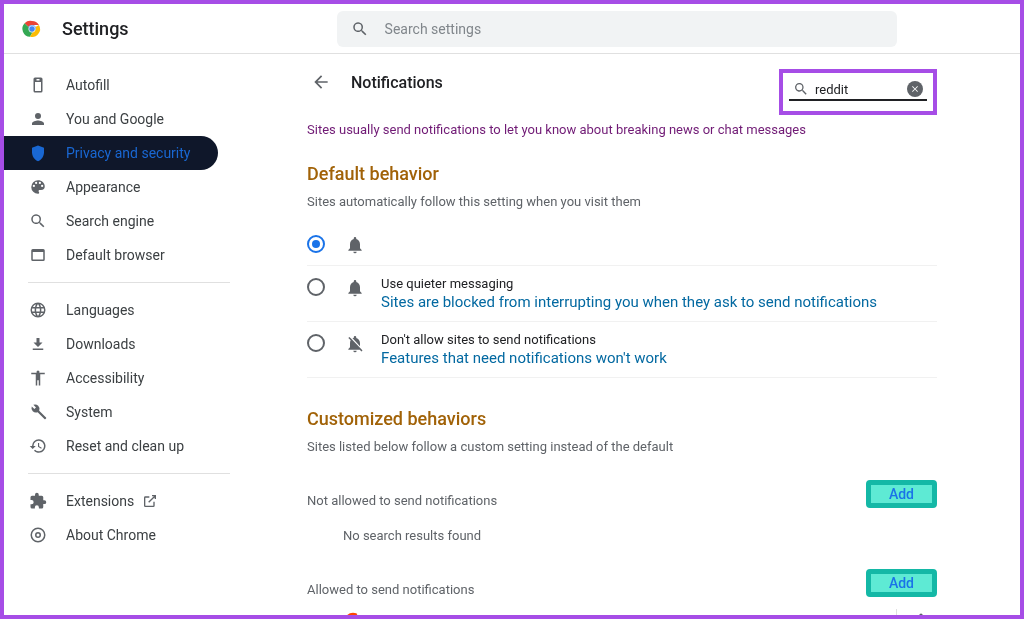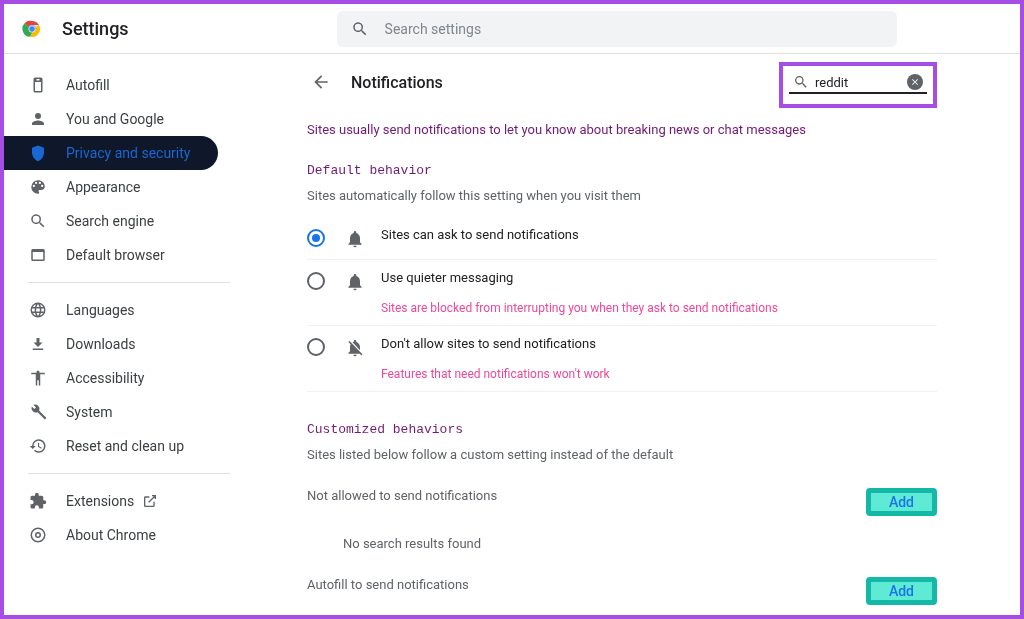--- a/index.html
+++ b/index.html
@@ -17,40 +17,40 @@
   .nav-item.active { background: #0f172a; color: #1967d2; }
   .nav-item.active .icon { fill: #1967d2; }
   .nav-sep { height: 1px; background: #e0e0e0; margin: 10px 24px 10px 24px; }
   .ext-icon { margin-left: 8px; width: 16px; height: 16px; stroke: #5f6368; }
   .main { flex: 1; padding: 0 20px 0 0; position: relative; }
   .card { margin: 0 auto; max-width: 640px; background: #fff; position: relative; padding: 0 10px 0 0; }
   .page-top { display: flex; align-items: center; height: 56px; position: relative; }
   .back-btn { width: 28px; height: 28px; display: flex; align-items: center; justify-content: center; cursor: pointer; }
   .back-btn svg { fill: #5f6368; }
   .page-title { margin-left: 16px; font-size: 16px; font-weight: 500; color: #202124; text-align: right; }
-  .filter-box { position: absolute; right: 0; top: 8px; border: 4px solid #a64de6; padding: 6px 6px 10px 6px; display: flex; align-items: center; gap: 6px; background: #fff; }
+  .filter-box { position: absolute; right: 0; top: 15px; border: 4px solid #a64de6; padding: 6px 6px 10px 6px; display: flex; align-items: center; gap: 6px; background: #fff; }
   .filter-inner { display: flex; align-items: center; border-bottom: 2px solid #202124; padding: 2px 4px; width: 138px; }
   .filter-inner svg { fill: #5f6368; width: 16px; height: 16px; }
   .filter-text { font-size: 13px; color: #202124; margin-left: 6px; flex: 1; }
   .clear-btn { width: 16px; height: 16px; border-radius: 50%; background: #5f6368; display: flex; align-items: center; justify-content: center; cursor: pointer; }
   .clear-btn svg { fill: #fff; width: 10px; height: 10px; }
   .desc { color: #701a75; font-size: 13px; margin: 12px 0 26px 0; }
-  .section-title { font-size: 13px; font-weight: 500; color: #701a75; margin-bottom: 10px; font-family: Liberation Mono, monospace; }
+  .section-title { font-size: 18px; font-weight: 500; color: #a16207; margin-bottom: 10px; }
   .subdesc { font-size: 13px; color: #5f6368; margin-bottom: 14px; }
   .radio-row { display: flex; align-items: flex-start; padding: 10px 0; border-bottom: 1px solid #f1f1f1; }
   .radio-row:last-child { border-bottom: none; }
   .radio { width: 18px; height: 18px; border: 2px solid #5f6368; border-radius: 50%; margin-right: 20px; flex-shrink: 0; position: relative; margin-top: 2px; }
   .radio.checked { border-color: #1a73e8; }
   .radio.checked::after { content: ''; position: absolute; width: 8px; height: 8px; background: #1a73e8; border-radius: 50%; top: 3px; left: 3px; }
   .radio-icon { width: 20px; height: 20px; fill: #5f6368; margin-right: 16px; margin-top: 2px; }
   .radio-text { flex: 1; }
   .radio-label { font-size: 13px; color: #202124; }
-  .radio-sub { font-size: 12px; color: #ec4899; margin-top: 16px; }
+  .radio-sub { font-size: 15px; color: #0369a1; margin-top: 2px; }
   .cb-section { margin-top: 30px; }
-  .subsection { display: flex; align-items: flex-start; justify-content: space-between; margin-top: 26px; }
+  .subsection { display: flex; align-items: flex-end; justify-content: space-between; margin-top: 26px; }
   .subsection-label { font-size: 13px; color: #5f6368; }
   .add-btn { font-size: 14px; color: #1a73e8; font-weight: 500; padding: 1px 18px; border: 5px solid #14b8a6; border-radius: 4px; cursor: pointer; background: #5eead4; }
   .no-results { font-size: 13px; color: #5f6368; margin: 20px 0 10px 36px; }
   .site-row { display: flex; align-items: center; padding: 12px 0 4px 0; }
   .site-icon { width: 20px; height: 20px; margin-left: 36px; margin-right: 16px; }
   .site-url { font-size: 13px; color: #202124; flex: 1; }
   .chev { fill: #5f6368; width: 16px; height: 16px; margin-right: 24px; cursor: pointer; }
   .dots { fill: #5f6368; width: 20px; height: 20px; cursor: pointer; margin-right: 6px; }
   .vline { width: 1px; height: 24px; background: #e0e0e0; margin-right: 14px; }
 </style>
@@ -217,23 +217,20 @@
       <div class="desc">Sites usually send notifications to let you know about breaking news or chat messages</div>
 
       <div class="section-title">Default behavior</div>
       <div class="subdesc">Sites automatically follow this setting when you visit them</div>
 
       <div class="radio-row">
         <div class="radio checked"></div>
         <svg class="radio-icon" viewBox="0 0 24 24">
             <path d="M12 22a2 2 0 0 0 2-2h-4a2 2 0 0 0 2 2zm6-6v-5c0-3.07-1.64-5.64-4.5-6.32V4a1.5 1.5 0 0 0-3 0v.68C7.63 5.36 6 7.92 6 11v5l-2 2v1h16v-1z"></path>
           </svg>
-        <div class="radio-text">
-            <div class="radio-label">Sites can ask to send notifications</div>
-          </div>
       </div>
       <div class="radio-row">
         <div class="radio"></div>
         <svg class="radio-icon" viewBox="0 0 24 24">
             <path d="M12 22a2 2 0 0 0 2-2h-4a2 2 0 0 0 2 2zm6-6v-5c0-3.07-1.64-5.64-4.5-6.32V4a1.5 1.5 0 0 0-3 0v.68C7.63 5.36 6 7.92 6 11v5l-2 2v1h16v-1z"></path>
           </svg>
         <div class="radio-text">
             <div class="radio-label">Use quieter messaging</div>
             <div class="radio-sub">Sites are blocked from interrupting you when they ask to send notifications</div>
           </div>
@@ -253,21 +250,21 @@
         <div class="section-title">Customized behaviors</div>
         <div class="subdesc">Sites listed below follow a custom setting instead of the default</div>
 
         <div class="subsection">
           <div class="subsection-label">Not allowed to send notifications</div>
           <button class="add-btn">Add</button>
         </div>
         <div class="no-results">No search results found</div>
 
         <div class="subsection">
-          <div class="subsection-label">Autofill to send notifications</div>
+          <div class="subsection-label">Allowed to send notifications</div>
           <button class="add-btn">Add</button>
         </div>
         <div class="site-row">
           <svg class="site-icon" viewBox="0 0 24 24">
               <circle cx="12" cy="12" r="10" fill="#ff4500"></circle>
               <ellipse cx="12" cy="14" rx="6" ry="4" fill="#fff"></ellipse>
               <circle cx="9" cy="13" r="1.2" fill="#ff4500"></circle>
               <circle cx="15" cy="13" r="1.2" fill="#ff4500"></circle>
               <circle cx="18" cy="5" r="1.5" fill="#fff"></circle>
               <path d="M12 9l2-4" stroke="#fff" stroke-width="1"></path>

